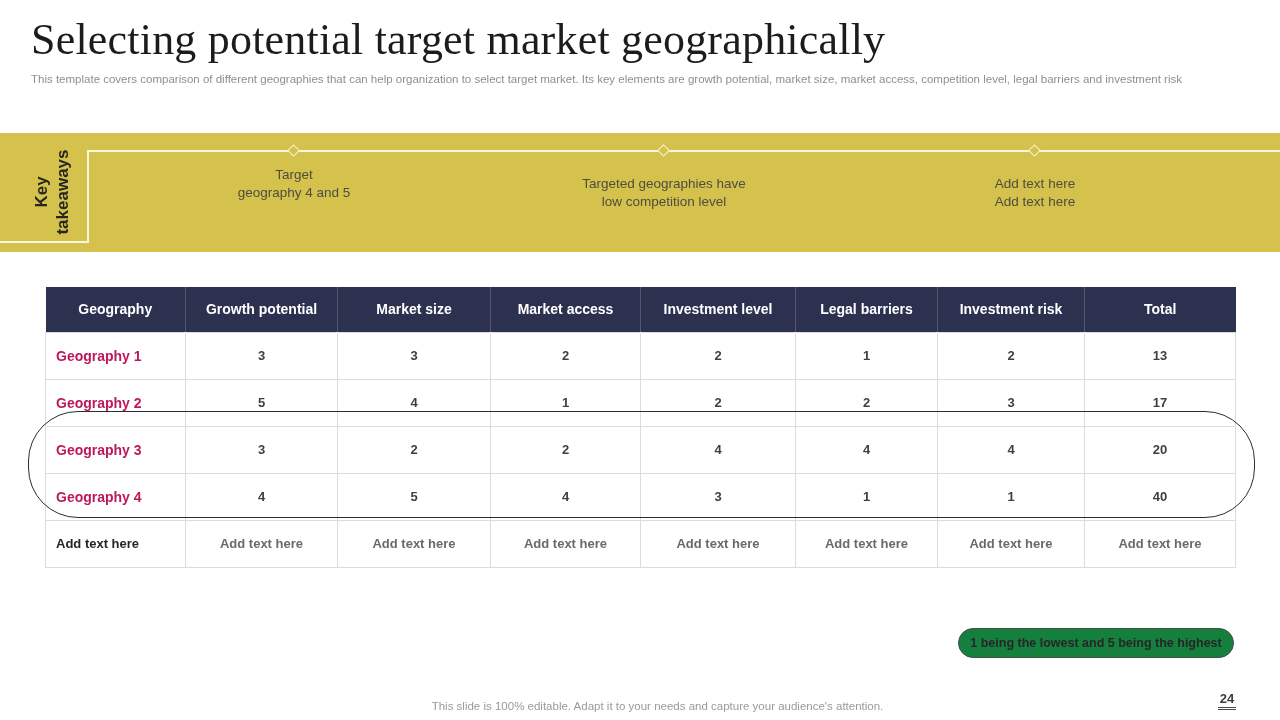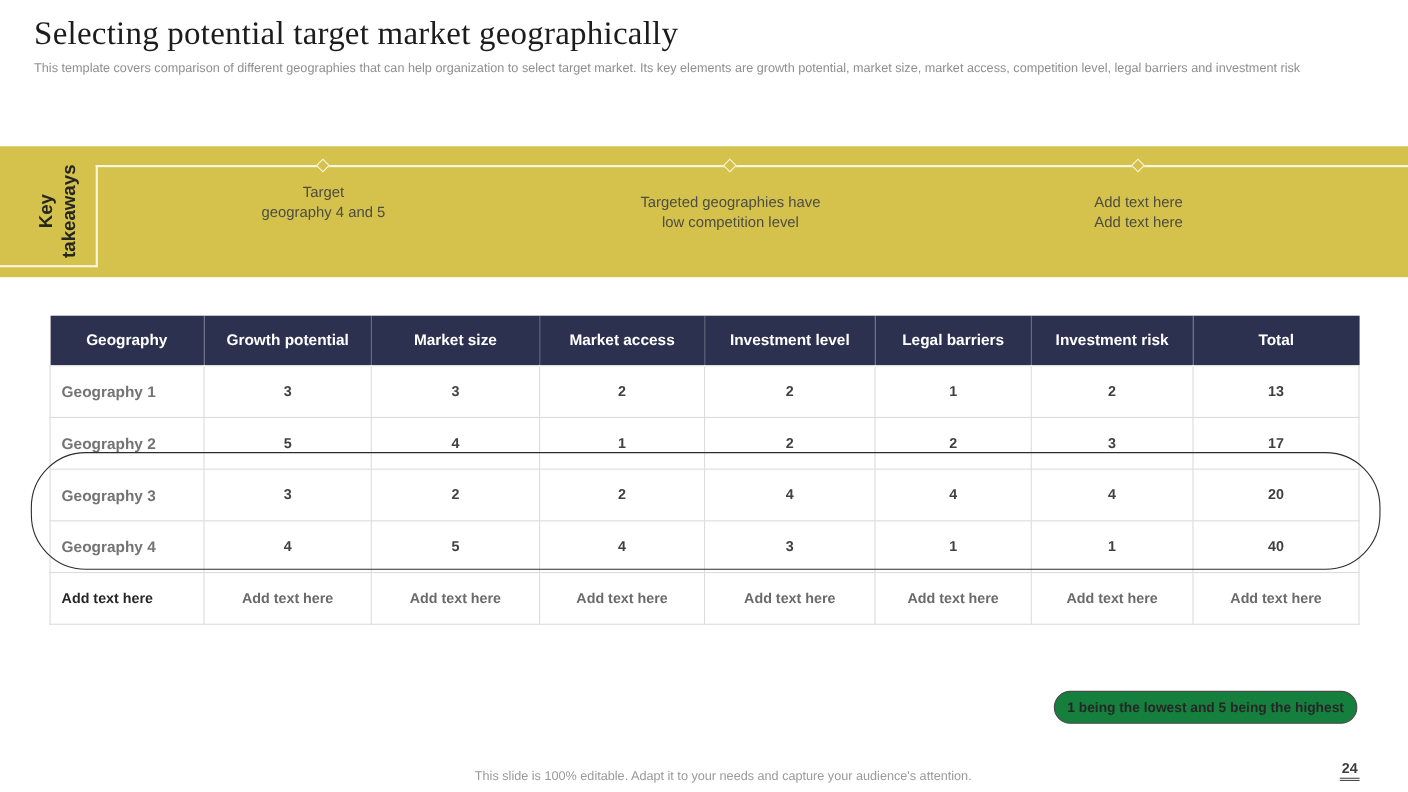--- a/index.html
+++ b/index.html
@@ -7,21 +7,21 @@
   body {
     font-family:"Liberation Sans", sans-serif;
     background:#ffffff;
     position:relative;
     overflow:hidden;
   }
   
   .slide-header { position:absolute; left:31px; top:14px; width:1220px; }
   .slide-title {
     font-family:"Liberation Serif", serif;
-    font-size:30px; font-weight:400; color:#1c1c1c; letter-spacing:0.2px;
+    font-size:44px; font-weight:400; color:#1c1c1c; letter-spacing:0.2px;
   }
   .slide-subtitle { margin-top:8px; font-size:11.5px; color:#8f8f8f; }
 
   
   .banner {
     position:absolute; left:0; top:133px; width:1280px; height:119px;
     background:#d4c24c;
   }
   .kt-label {
     position:absolute; left:-33px; top:29px; width:170px; height:60px;
@@ -51,21 +51,21 @@
   thead th {
     background:#2d3150; color:#ffffff; font-size:14px; font-weight:700;
     height:45px; text-align:center; border-right:1px solid rgba(255,255,255,0.18);margin-left:46px;
   }
   thead th:last-child { border-right:none; }
   tbody td {
     height:47px; border:1px solid #dcdcdc; text-align:center;
     font-size:13px; font-weight:700; color:#404040; background:#ffffff;
   }
   tbody td.row-label {
-    text-align:left; padding-left:10px; font-size:14px; color:#737373;
+    text-align:left; padding-left:10px; font-size:14px; color:#be185d;
   }
   tbody tr.placeholder-row td { color:#6a6a6a; font-size:13px; }
   tbody tr.placeholder-row td.row-label { color:#262626; }
 
   
   .highlight-oval {
     position:absolute; left:28px; top:411px; width:1227px; height:107px;
     border:1.5px solid #2d2d2d; border-radius:50px;
     background:transparent; pointer-events:none;
   }

